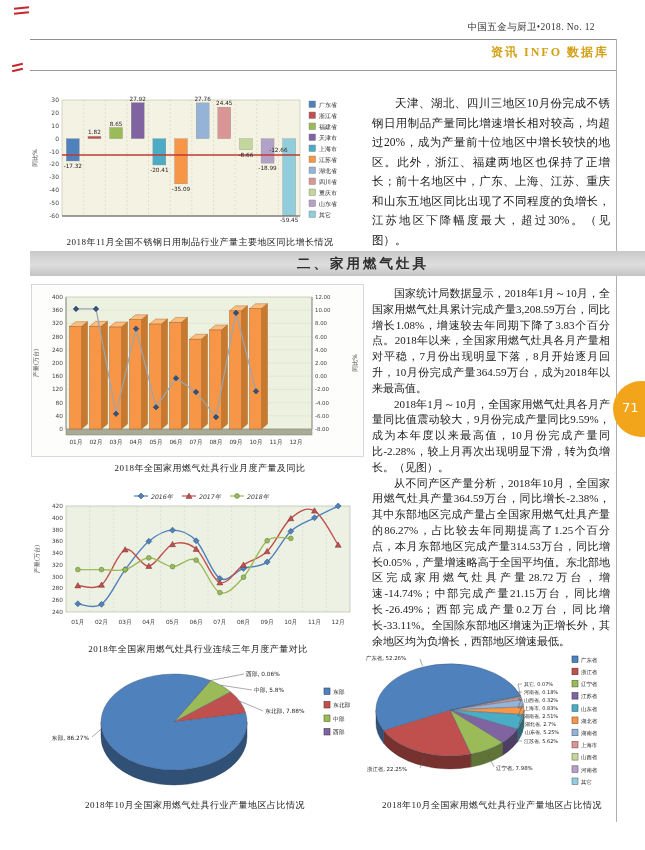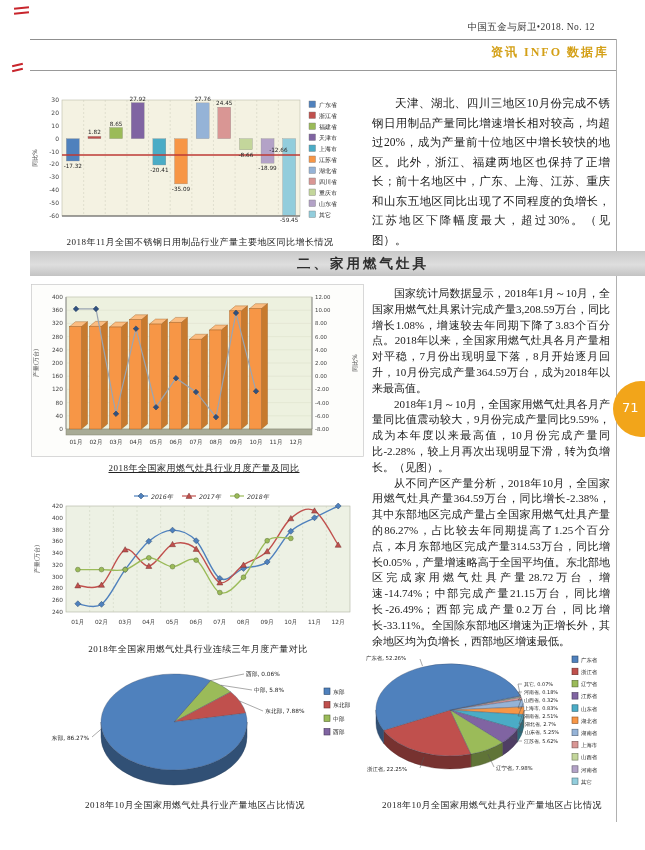--- a/index.html
+++ b/index.html
@@ -204,21 +204,21 @@
     <text x="106" y="161" font-size="5.8" text-anchor="middle" fill="#333">04月</text>
     <text x="126" y="161" font-size="5.8" text-anchor="middle" fill="#333">05月</text>
     <text x="146" y="161" font-size="5.8" text-anchor="middle" fill="#333">06月</text>
     <text x="166" y="161" font-size="5.8" text-anchor="middle" fill="#333">07月</text>
     <text x="186" y="161" font-size="5.8" text-anchor="middle" fill="#333">08月</text>
     <text x="206" y="161" font-size="5.8" text-anchor="middle" fill="#333">09月</text>
     <text x="226" y="161" font-size="5.8" text-anchor="middle" fill="#333">10月</text>
     <text x="246" y="161" font-size="5.8" text-anchor="middle" fill="#333">11月</text>
     <text x="266" y="161" font-size="5.8" text-anchor="middle" fill="#333">12月</text>
   </svg>
-<div class="caption" style="left:44px;top:462px;width:320px;text-decoration:underline;">2018年全国家用燃气灶具行业月度产量及同比</div>
+<div class="caption" style="left:50px;top:462px;width:320px;">2018年全国家用燃气灶具行业月度产量及同比</div>
 
 <svg id="chart3" class="abs" style="left:30px;top:488px;" width="335" height="153" viewBox="0 0 335 153">
     <rect x="36" y="18" width="284" height="106" fill="#EDF1E4" stroke="#AFB3A0" stroke-width="0.6"></rect>
     <line x1="59.66666666666667" y1="18" x2="59.66666666666667" y2="124" stroke="#CBD0BD" stroke-width="0.5" stroke-dasharray="2,2"></line>
     <line x1="83.33333333333334" y1="18" x2="83.33333333333334" y2="124" stroke="#CBD0BD" stroke-width="0.5" stroke-dasharray="2,2"></line>
     <line x1="107" y1="18" x2="107" y2="124" stroke="#CBD0BD" stroke-width="0.5" stroke-dasharray="2,2"></line>
     <line x1="130.66666666666669" y1="18" x2="130.66666666666669" y2="124" stroke="#CBD0BD" stroke-width="0.5" stroke-dasharray="2,2"></line>
     <line x1="154.33333333333334" y1="18" x2="154.33333333333334" y2="124" stroke="#CBD0BD" stroke-width="0.5" stroke-dasharray="2,2"></line>
     <line x1="178" y1="18" x2="178" y2="124" stroke="#CBD0BD" stroke-width="0.5" stroke-dasharray="2,2"></line>
     <line x1="201.66666666666669" y1="18" x2="201.66666666666669" y2="124" stroke="#CBD0BD" stroke-width="0.5" stroke-dasharray="2,2"></line>

